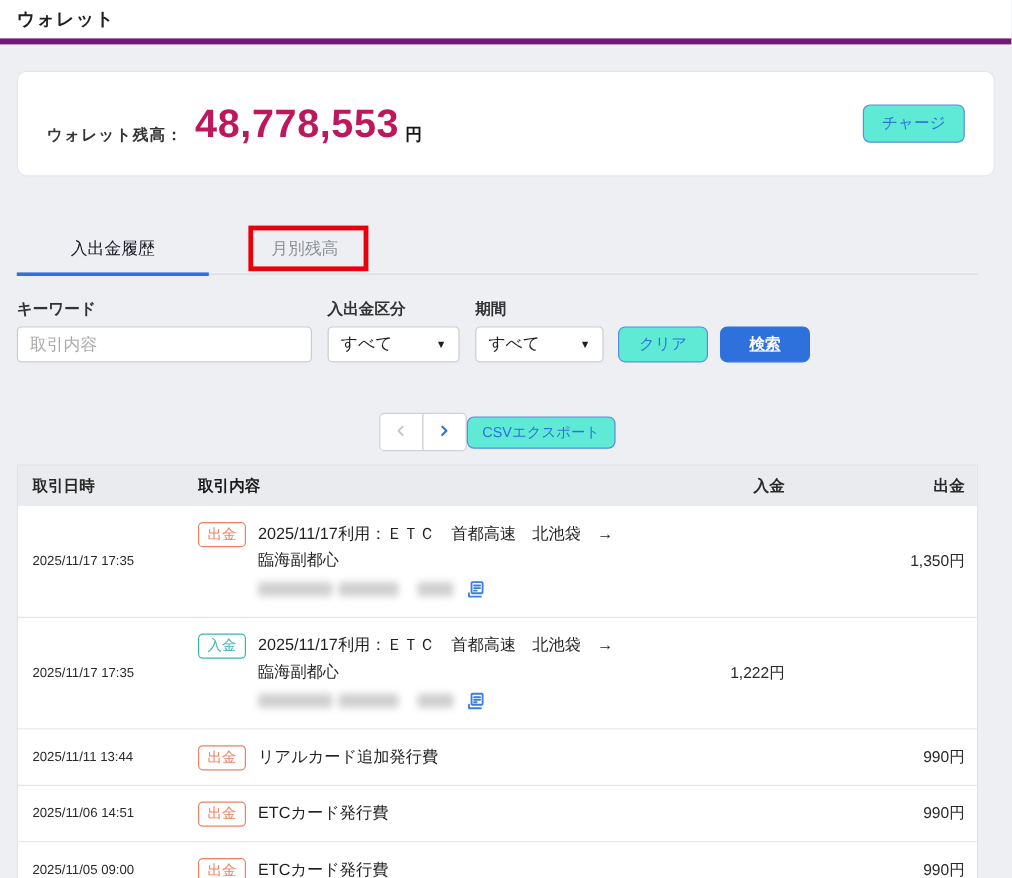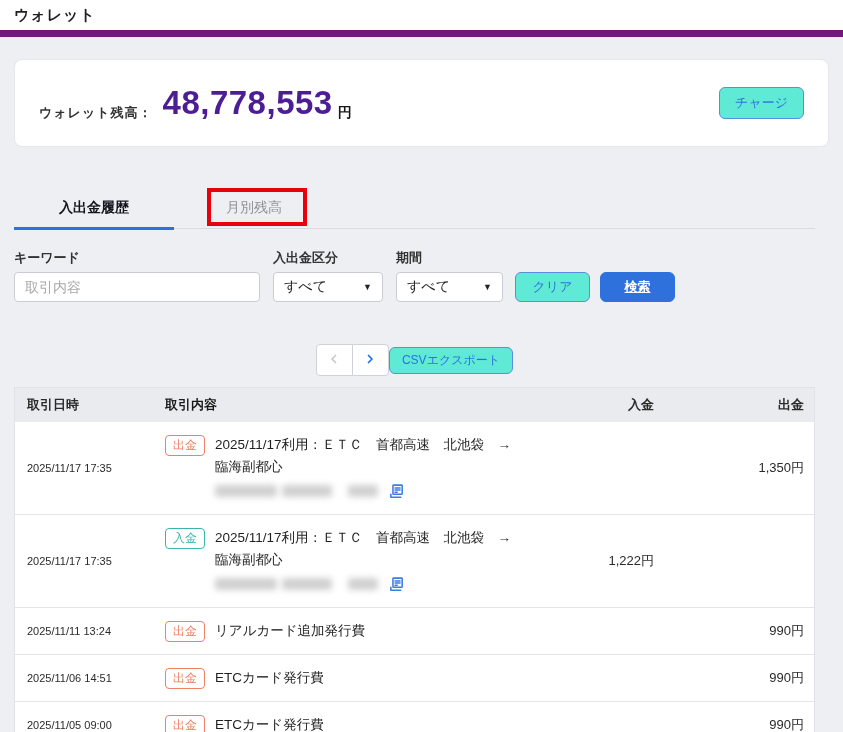--- a/index.html
+++ b/index.html
@@ -12,46 +12,46 @@
     --table-header-bg:#e9ebee;
   }
   *{box-sizing:border-box;margin:0;padding:0;}
   html,body{width:843px;height:732px;overflow:hidden;}
   body{
     font-family:"Liberation Sans","DejaVu Sans",sans-serif;
     background:var(--page-bg);
     color:#1f1f1f;
   }
   
-  .topbar{height:37px;background:#fff;border-bottom:7px solid #701a75;display:flex;align-items:center;padding-left:14px;}
+  .topbar{height:37px;background:#fff;border-bottom:5px solid #701a75;display:flex;align-items:center;padding-left:14px;}
   .topbar h1{font-size:15px;font-weight:bold;color:#1f1f1f;letter-spacing:1px;}
   .content{padding:0 14px;}
   
   .balance-card{
     margin-top:22px;height:88px;background:#fff;border:1px solid #e5e7ea;border-radius:8px;
     display:flex;align-items:center;padding:0 24px 0 24px;
   }
   .balance-inner{display:flex;align-items:flex-end;}
   .balance-label{font-size:13px;font-weight:bold;color:#333;letter-spacing:1px;}
-  .balance-amount{font-size:33px;font-weight:bold;color:#4c1d95;margin-left:10px;letter-spacing:0.5px;}
+  .balance-amount{font-size:33px;font-weight:bold;color:#be185d;margin-left:10px;letter-spacing:0.5px;}
   .balance-unit{font-size:14px;font-weight:bold;color:#161616;margin-left:5px;}
   .btn{cursor:pointer;font-family:inherit;}
   .btn-outline{
     background:#5eead4;color:var(--accent);border:1px solid var(--accent-border);
     border-radius:6px;font-size:13px;padding:5px 14px;
   }
   .btn-primary{
     background:var(--accent);color:#fff;border:1px solid var(--accent);
     border-radius:6px;font-size:13px;font-weight:bold;padding:6px 14px;
   }
   .charge-btn{margin-left:auto;padding:6px 15px;}
   
   .tabs-row{margin-top:42px;width:801px;height:40px;display:flex;position:relative;border-bottom:1px solid #d9dbe0;}
   .tab{width:160px;text-align:center;font-size:14px;line-height:36px;cursor:pointer;position:relative;}
-  .tab.active{font-weight:bold;color:#15151f;}
+  .tab.active{font-weight:normal;color:#15151f;}
   .tab.active::after{content:"";position:absolute;left:0;right:0;bottom:-2px;height:3px;background:var(--accent);}
   .tab.inactive{color:#8e9196;}
   .annotation-box{
     position:absolute;left:193px;top:-1px;width:100px;height:38px;
     border:4px solid var(--highlight);pointer-events:none;
   }
   
   .filters{margin-top:20px;display:flex;align-items:flex-end;}
   .fgroup{display:flex;flex-direction:column;}
   .flabel{font-size:13px;color:#333;margin-bottom:5px;font-weight:bold;}
@@ -225,21 +225,21 @@
             </svg>
           </span>
         </div>
       </div>
     </div>
     <div class="c-in">1,222円</div>
     <div class="c-out"></div>
   </div>
 
   <div class="trow">
-    <div class="c-date">2025/11/11 13:24</div>
+    <div class="c-date">2025/11/11 13:44</div>
     <div class="c-desc">
       <span class="badge out">出金</span>
       <div class="desc-lines">
         <div class="desc-line">リアルカード追加発行費</div>
       </div>
     </div>
     <div class="c-in"></div>
     <div class="c-out">990円</div>
   </div>
 

